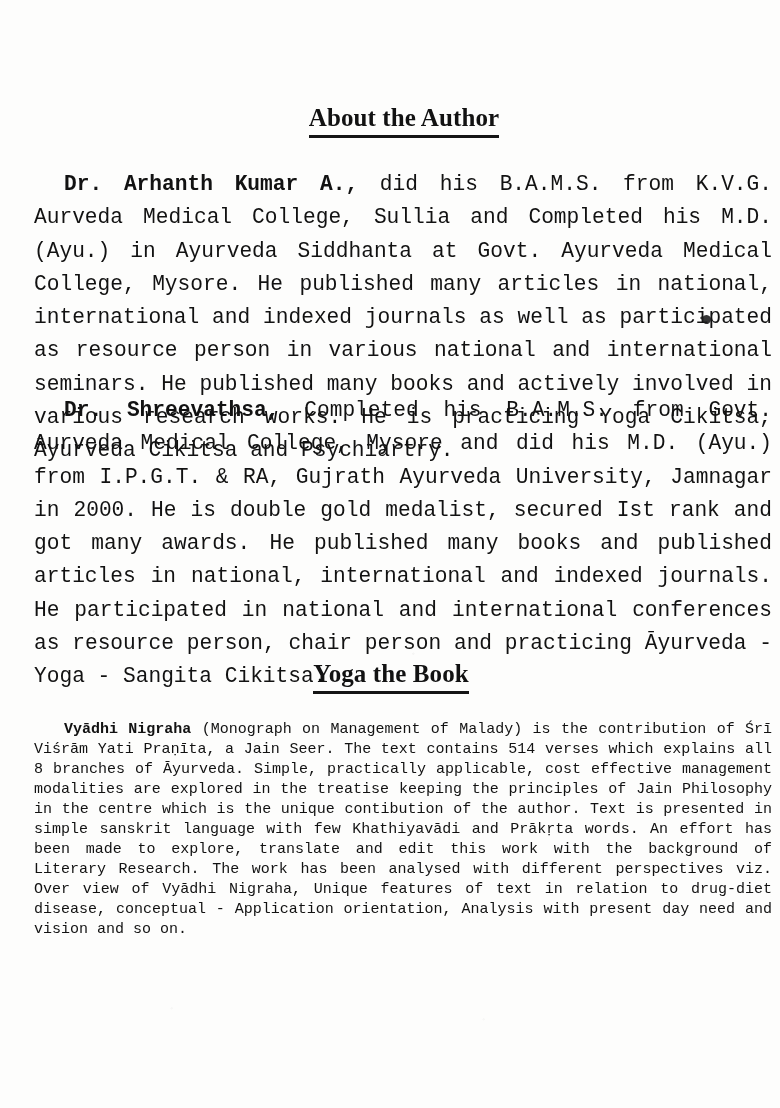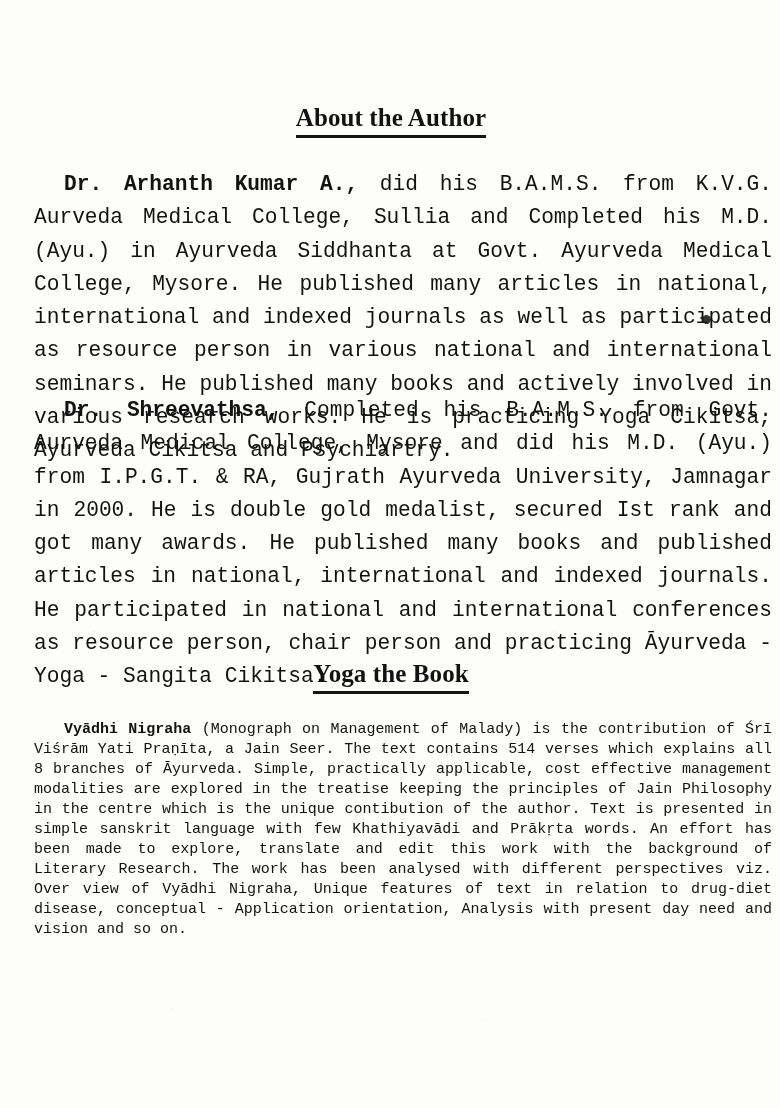--- a/index.html
+++ b/index.html
@@ -55,21 +55,21 @@
     letter-spacing: .1px;
     font-family: "Liberation Serif", "DejaVu Serif", serif;
   }
   h1.section-heading .hd-inner {
     display: inline-block;
     border-bottom: 3px solid #151515;
     padding-bottom: 2px;
     line-height: 1.15;
   }
 
-  #author-heading-wrap { position: absolute; left: 0; top: 104px; width: 738px; }
+  #author-heading-wrap { position: absolute; left: 13px; top: 104px; width: 738px; }
   #book-heading-wrap   { position: absolute; left: 0; top: 660px; width: 738px; }
 
   p.body-par {
     margin: 12px;
     text-align: justify;
     text-justify: inter-word;
     font-family: Liberation Mono, monospace;
   }
 
   

